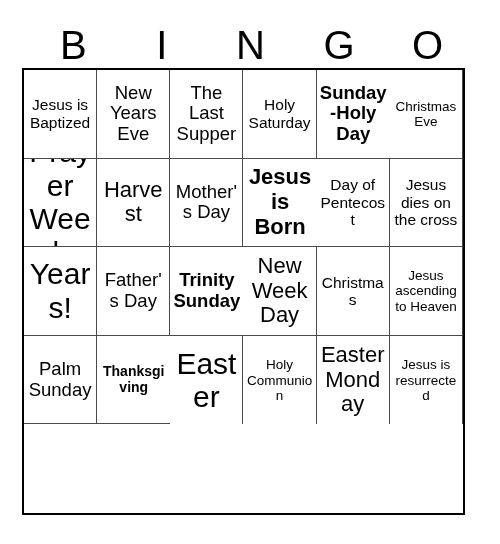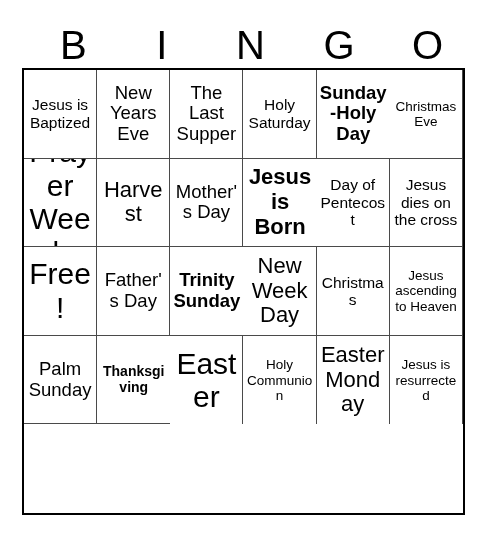--- a/index.html
+++ b/index.html
@@ -137,21 +137,21 @@
       <div class="cell">
         <span class="cell-text sz-xl">Jesus is Born</span>
       </div>
       <div class="cell">
         <span class="cell-text sz-md">Day of Pentecost</span>
       </div>
       <div class="cell">
         <span class="cell-text sz-md">Jesus dies on the cross</span>
       </div>
       <div class="cell">
-        <span class="cell-text sz-free">Free!</span>
+        <span class="cell-text sz-free">Years!</span>
       </div>
       <div class="cell">
         <span class="cell-text sz-lg">Father's Day</span>
       </div>
       <div class="cell">
         <span class="cell-text sz-lg">Trinity Sunday</span>
       </div>
       <div class="cell">
         <span class="cell-text sz-xl">New Week Day</span>
       </div>

